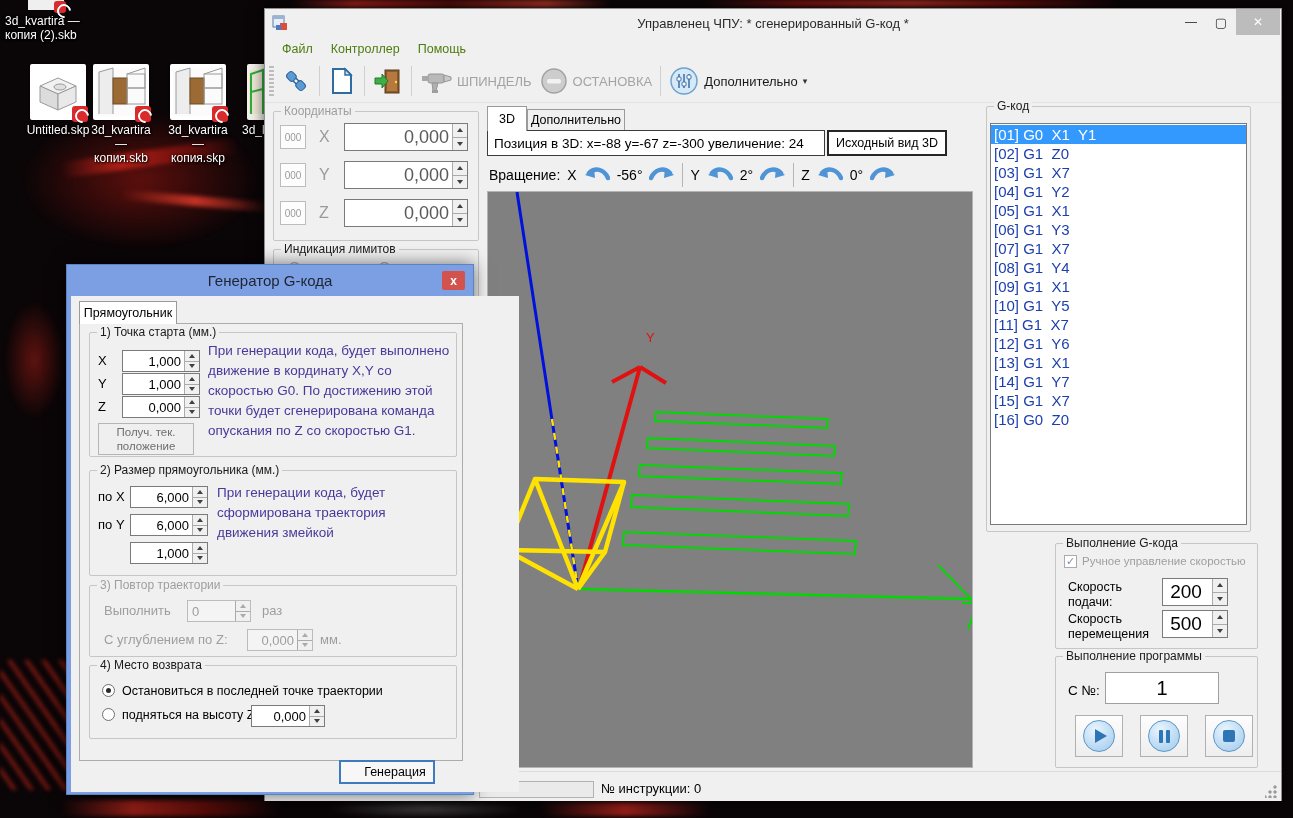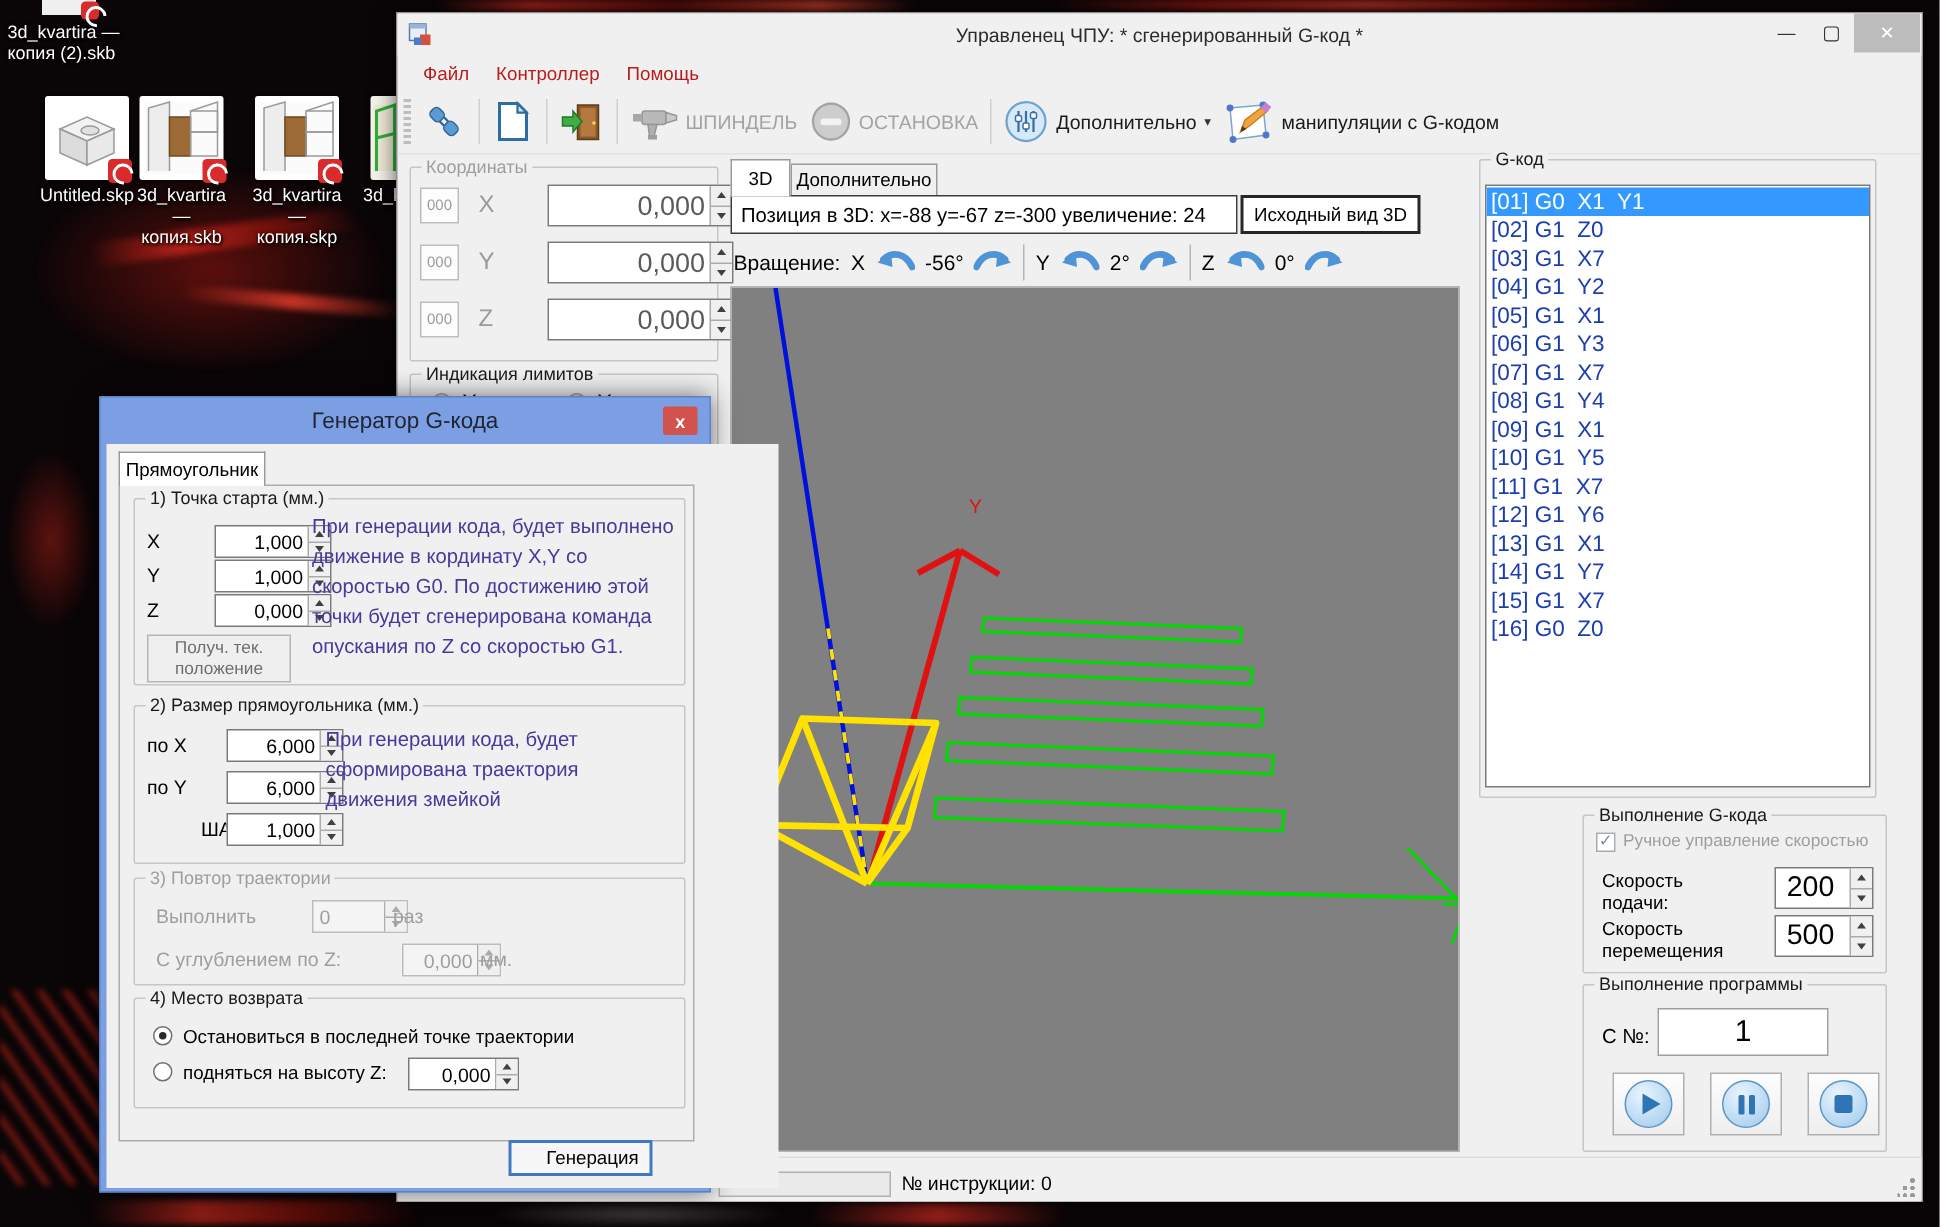--- a/index.html
+++ b/index.html
@@ -16,36 +16,36 @@
   .su-badge::after { content:""; position:absolute; left:3px; top:3px; width:10px; height:10px; border:2px solid #fff; border-right-color:transparent; border-radius:50%; transform:rotate(40deg); }
 
   
   .mainwin { position:absolute; left:264px; top:8px; width:1018px; height:793px; background:#f0f0f0; border:1px solid #8f8f8f; box-shadow:0 0 14px rgba(0,0,0,.65); z-index:5; }
   .titlebar { position:absolute; left:0; top:0; right:0; height:28px; background:#f0f0f0; display:flex; align-items:center; }
   .title-text { position:absolute; left:0; right:0; text-align:center; font-size:13px; color:#2b2b2b; }
   .winbtns { position:absolute; right:1px; top:0; height:26px; display:flex; }
   .winbtn { width:30px; height:26px; display:flex; align-items:center; justify-content:center; font-size:12px; color:#333; }
   .winbtn.close { width:44px; background:#bcbcbc; color:#fff; font-weight:bold; }
   .menubar { position:absolute; left:0; top:28px; right:0; height:23px; display:flex; align-items:center; padding-left:8px; }
-  .menu-item { font-size:12.5px; color:#b91c1c; padding:3px 9px; }
+  .menu-item { font-size:12.5px; color:#4d7c0f; padding:3px 9px; }
   .toolbar { position:absolute; left:0; top:51px; right:0; height:43px; display:flex; align-items:center; border-bottom:1px solid #e2e2e2; padding-left:4px; }
   .tb-grip { width:5px; height:30px; margin-right:3px; background:repeating-linear-gradient(to bottom,#bdbdbd 0 2px,transparent 2px 4px); }
   .tb-sep { width:1px; height:30px; background:#cfcfcf; margin:0 4px; }
   .tb-btn { display:flex; align-items:center; gap:5px; padding:3px 4px; }
   .tb-label { font-size:13px; color:#1a1a1a; }
   .tb-label.dis { color:#a3a3a3; }
   .caret { font-size:9px; color:#333; }
 
   
   .gbox { position:absolute; border:1px solid #c6c6c6; border-radius:2px; }
   .gtitle { position:absolute; top:-8px; left:7px; background:#f0f0f0; padding:0 3px; font-size:12px; color:#1a1a1a; }
   .gtitle.dis { color:#9e9e9e; }
 
   
-  .spin { position:absolute; display:flex; background:#fff; border:1px solid #7a7a7a;margin-left:21px; }
+  .spin { position:absolute; display:flex; background:#fff; border:1px solid #7a7a7a; }
   .spin .sv { flex:1; align-self:center; text-align:right; padding-right:3px; font-size:13px; color:#000; }
   .spin .sb { width:15px; display:flex; flex-direction:column; border-left:1px solid #ababab; }
   .spin .sb i { flex:1; display:flex; align-items:center; justify-content:center; background:#f0f0f0; }
   .spin .sb i + i { border-top:1px solid #ababab; }
   .tu::after { content:""; width:0; height:0; border-left:3px solid transparent; border-right:3px solid transparent; border-bottom:4px solid #404040; }
   .td::after { content:""; width:0; height:0; border-left:3px solid transparent; border-right:3px solid transparent; border-top:4px solid #404040; }
   .spin.dis { background:#f4f4f4; border-color:#bcbcbc; }
   .spin.dis .sv { color:#9e9e9e; }
   .spin.dis .tu::after { border-bottom-color:#aaa; }
   .spin.dis .td::after { border-top-color:#aaa; }
@@ -263,33 +263,20 @@
         <circle cx="15" cy="15" r="13" fill="#d6e9f8" stroke="#6fa3cc" stroke-width="1.5"></circle>
         <line x1="10" y1="8" x2="10" y2="22" stroke="#3a6ea5" stroke-width="1.5"></line>
         <line x1="15" y1="8" x2="15" y2="22" stroke="#3a6ea5" stroke-width="1.5"></line>
         <line x1="20" y1="8" x2="20" y2="22" stroke="#3a6ea5" stroke-width="1.5"></line>
         <rect x="8" y="11" width="4" height="4" rx="1" fill="#fff" stroke="#3a6ea5"></rect>
         <rect x="13" y="16" width="4" height="4" rx="1" fill="#fff" stroke="#3a6ea5"></rect>
         <rect x="18" y="9" width="4" height="4" rx="1" fill="#fff" stroke="#3a6ea5"></rect>
       </svg>
       <span class="tb-label">Дополнительно</span>
       <span class="caret">▾</span>
-    </div>
-    <div class="tb-btn">
-      <svg width="34" height="30">
-        <polygon points="5,6 27,4 29,24 7,27" fill="#fff" stroke="#7aa7cc"></polygon>
-        <circle cx="5" cy="6" r="2.3" fill="#4d79c7"></circle>
-          <circle cx="27" cy="4" r="2.3" fill="#4d79c7"></circle>
-        <circle cx="29" cy="24" r="2.3" fill="#4d79c7"></circle>
-          <circle cx="7" cy="27" r="2.3" fill="#4d79c7"></circle>
-        <polygon points="12,22 15,14 27,5 30,8 18,18" fill="#f2a33c" stroke="#c77f1f"></polygon>
-        <polygon points="12,22 13,18 16,20" fill="#4a3526"></polygon>
-        <rect x="27" y="3" width="5" height="5" transform="rotate(40 29 5)" fill="#c77fd4"></rect>
-      </svg>
-      <span class="tb-label">манипуляции с G-кодом</span>
     </div>
   </div>
 
   <div class="gbox" style="left:8px;top:102px;width:206px;height:130px;">
     <span class="gtitle dis">Координаты</span>
     <div class="zero-btn" style="left:6px;top:13px;">000</div>
     <span class="axis-lab" style="left:45px;top:16px;">X</span>
     <div class="spin" style="left:70px;top:11px;width:124px;height:28px;">
       <span class="sv" style="font-size:18px;color:#5a5a5a;">0,000</span>
       <span class="sb">

